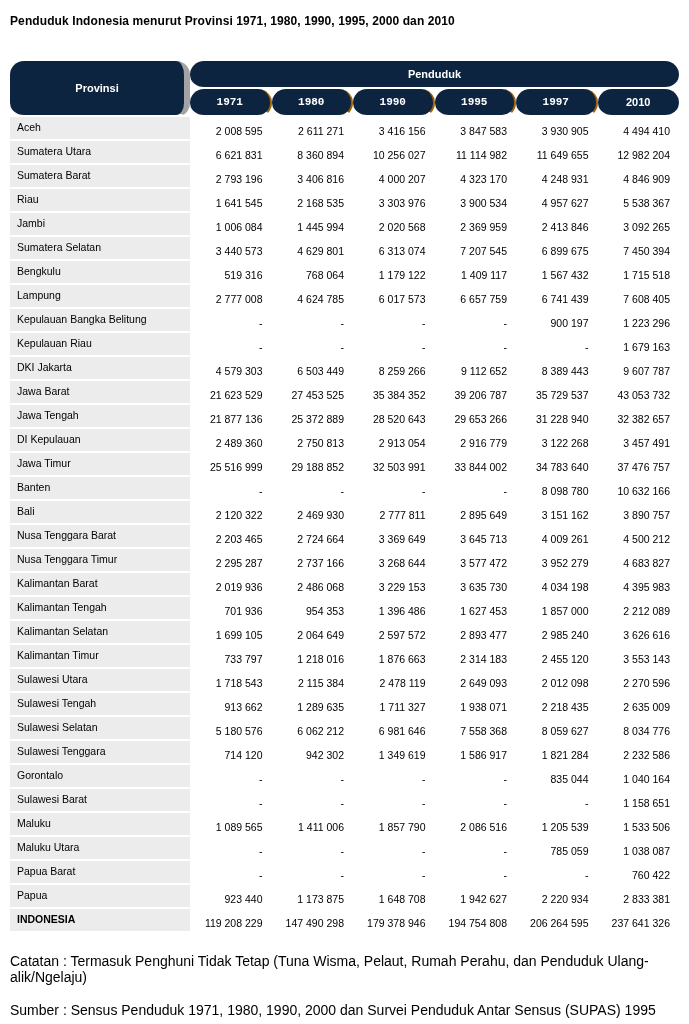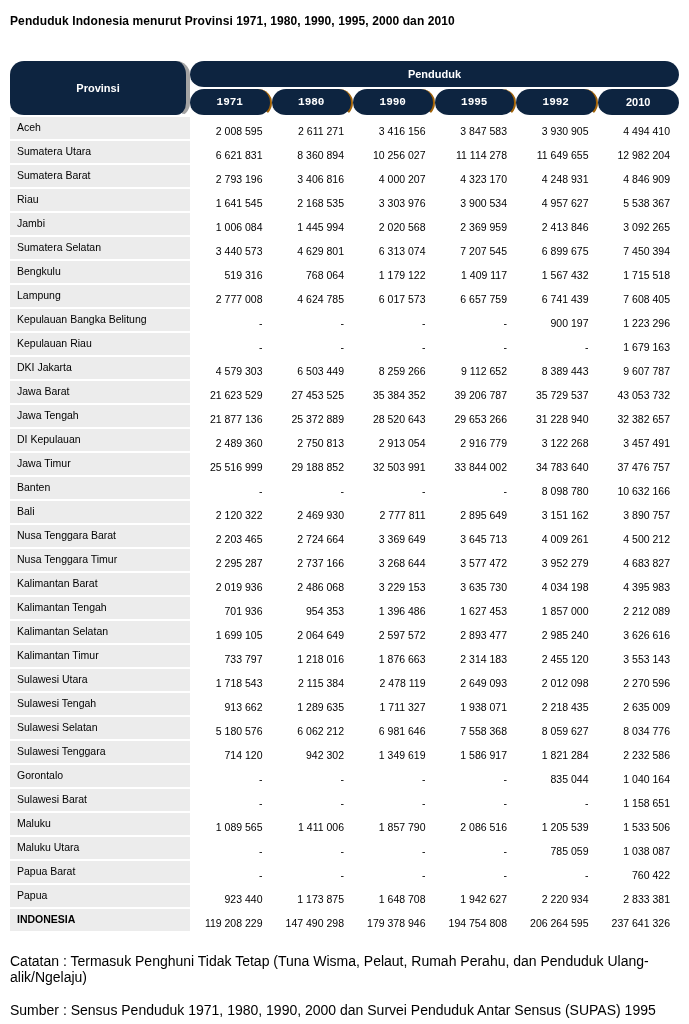--- a/index.html
+++ b/index.html
@@ -28,21 +28,21 @@
     color: #ffffff;
     font-size: 11px;
     font-weight: bold;
     text-align: center;
     vertical-align: middle;
     border-bottom: 2px solid #ffffff;
     border-radius: 14px;
   }
   th.prov-head {
     width: 180px;
-    border-right: 4px solid #a3a3a3;
+    border-right: 6px solid #a3a3a3;
   }
   th.group-head { height: 28px; }
   th.year-head { height: 28px; }
   th.year-head.sep { border-right: 2px solid #a16207; font-family: Liberation Mono, monospace; }
   tbody td { height: 24px; font-size: 10.5px; }
   td.prov {
     background: #ececec;
     vertical-align: top;
     padding: 4px 4px 0 7px;
     border-bottom: 2px solid #ffffff;
@@ -73,40 +73,40 @@
     <thead>
       <tr>
         <th class="prov-head" rowspan="2">Provinsi</th>
         <th class="group-head" colspan="6">Penduduk</th>
       </tr>
       <tr id="year-row">
           <th class="year-head sep">1971</th>
           <th class="year-head sep">1980</th>
           <th class="year-head sep">1990</th>
           <th class="year-head sep">1995</th>
-          <th class="year-head sep">1992</th>
+          <th class="year-head sep">1997</th>
           <th class="year-head">2010</th>
         </tr>
     </thead>
     <tbody id="table-body">
         <tr>
           <td class="prov">Aceh</td>
           <td class="num">2 008 595</td>
           <td class="num">2 611 271</td>
           <td class="num">3 416 156</td>
           <td class="num">3 847 583</td>
           <td class="num">3 930 905</td>
           <td class="num">4 494 410</td>
         </tr>
         <tr>
           <td class="prov">Sumatera Utara</td>
           <td class="num">6 621 831</td>
           <td class="num">8 360 894</td>
           <td class="num">10 256 027</td>
-          <td class="num">11 114 278</td>
+          <td class="num">11 114 982</td>
           <td class="num">11 649 655</td>
           <td class="num">12 982 204</td>
         </tr>
         <tr>
           <td class="prov">Sumatera Barat</td>
           <td class="num">2 793 196</td>
           <td class="num">3 406 816</td>
           <td class="num">4 000 207</td>
           <td class="num">4 323 170</td>
           <td class="num">4 248 931</td>

